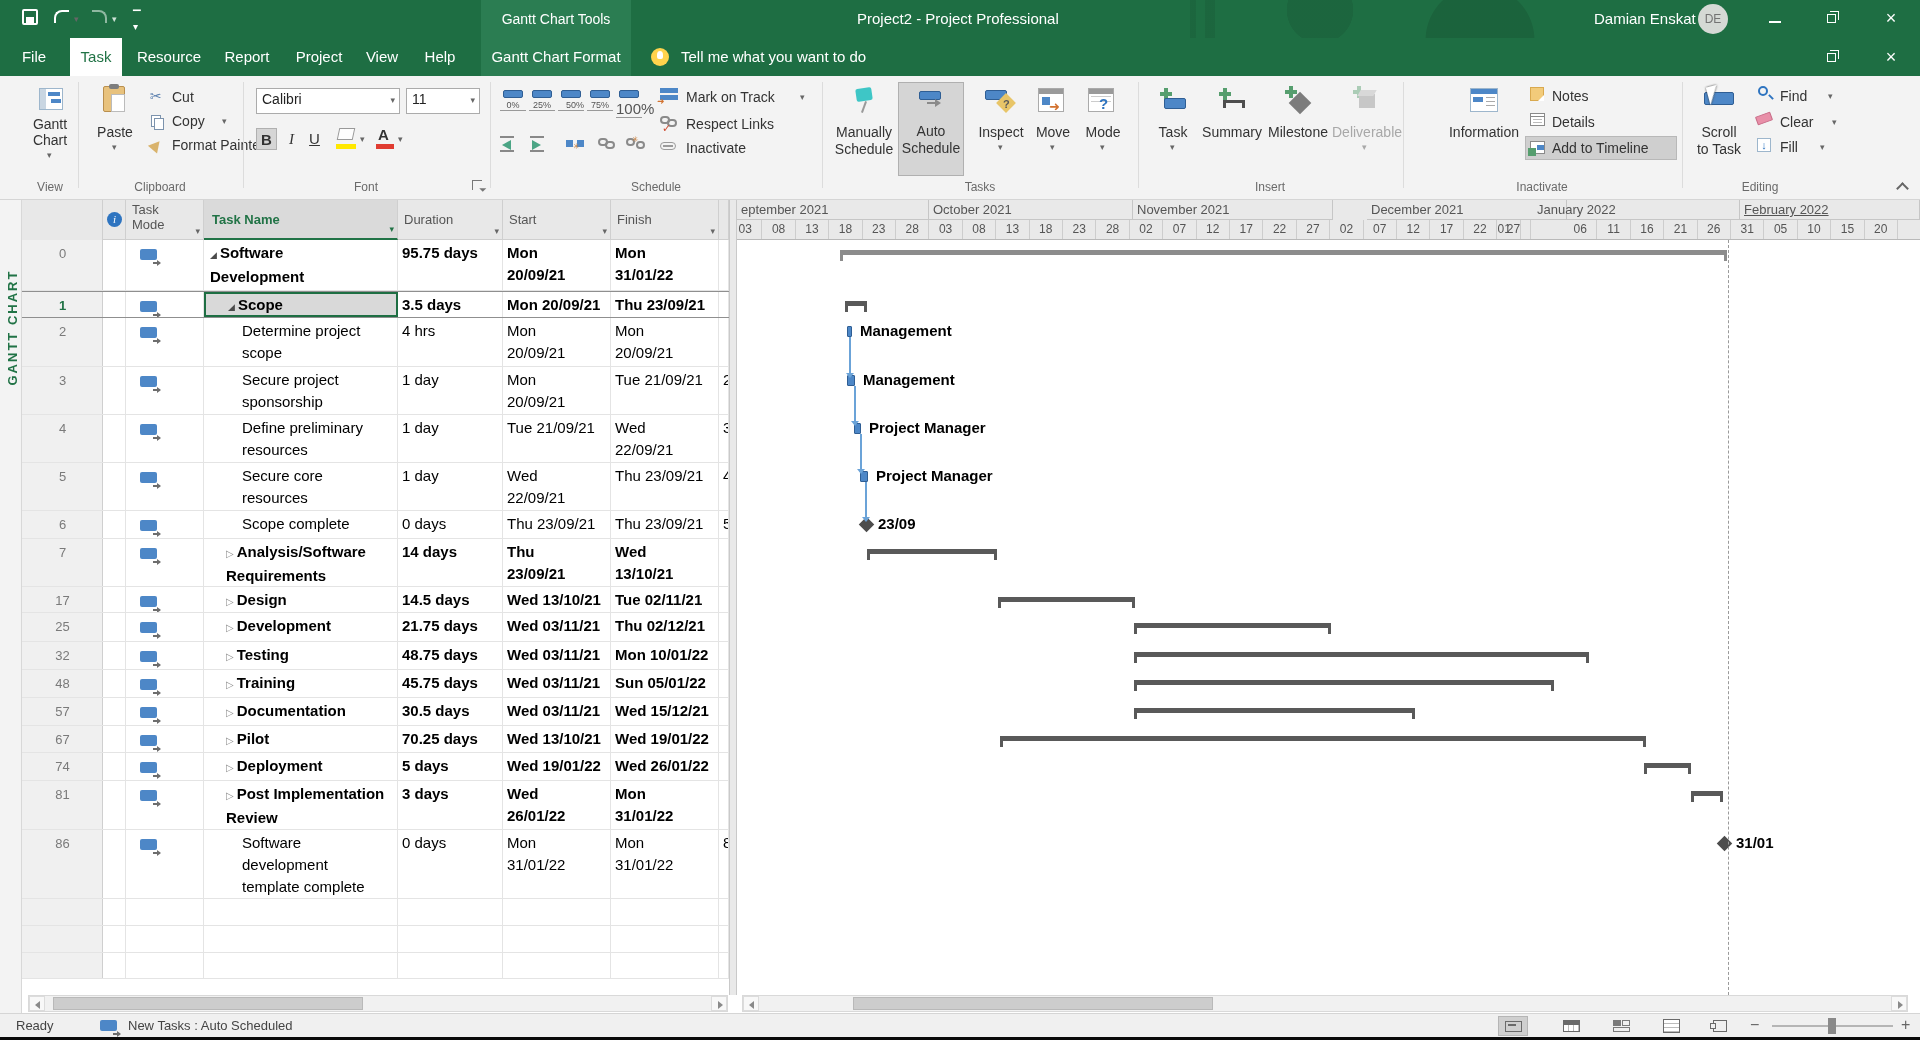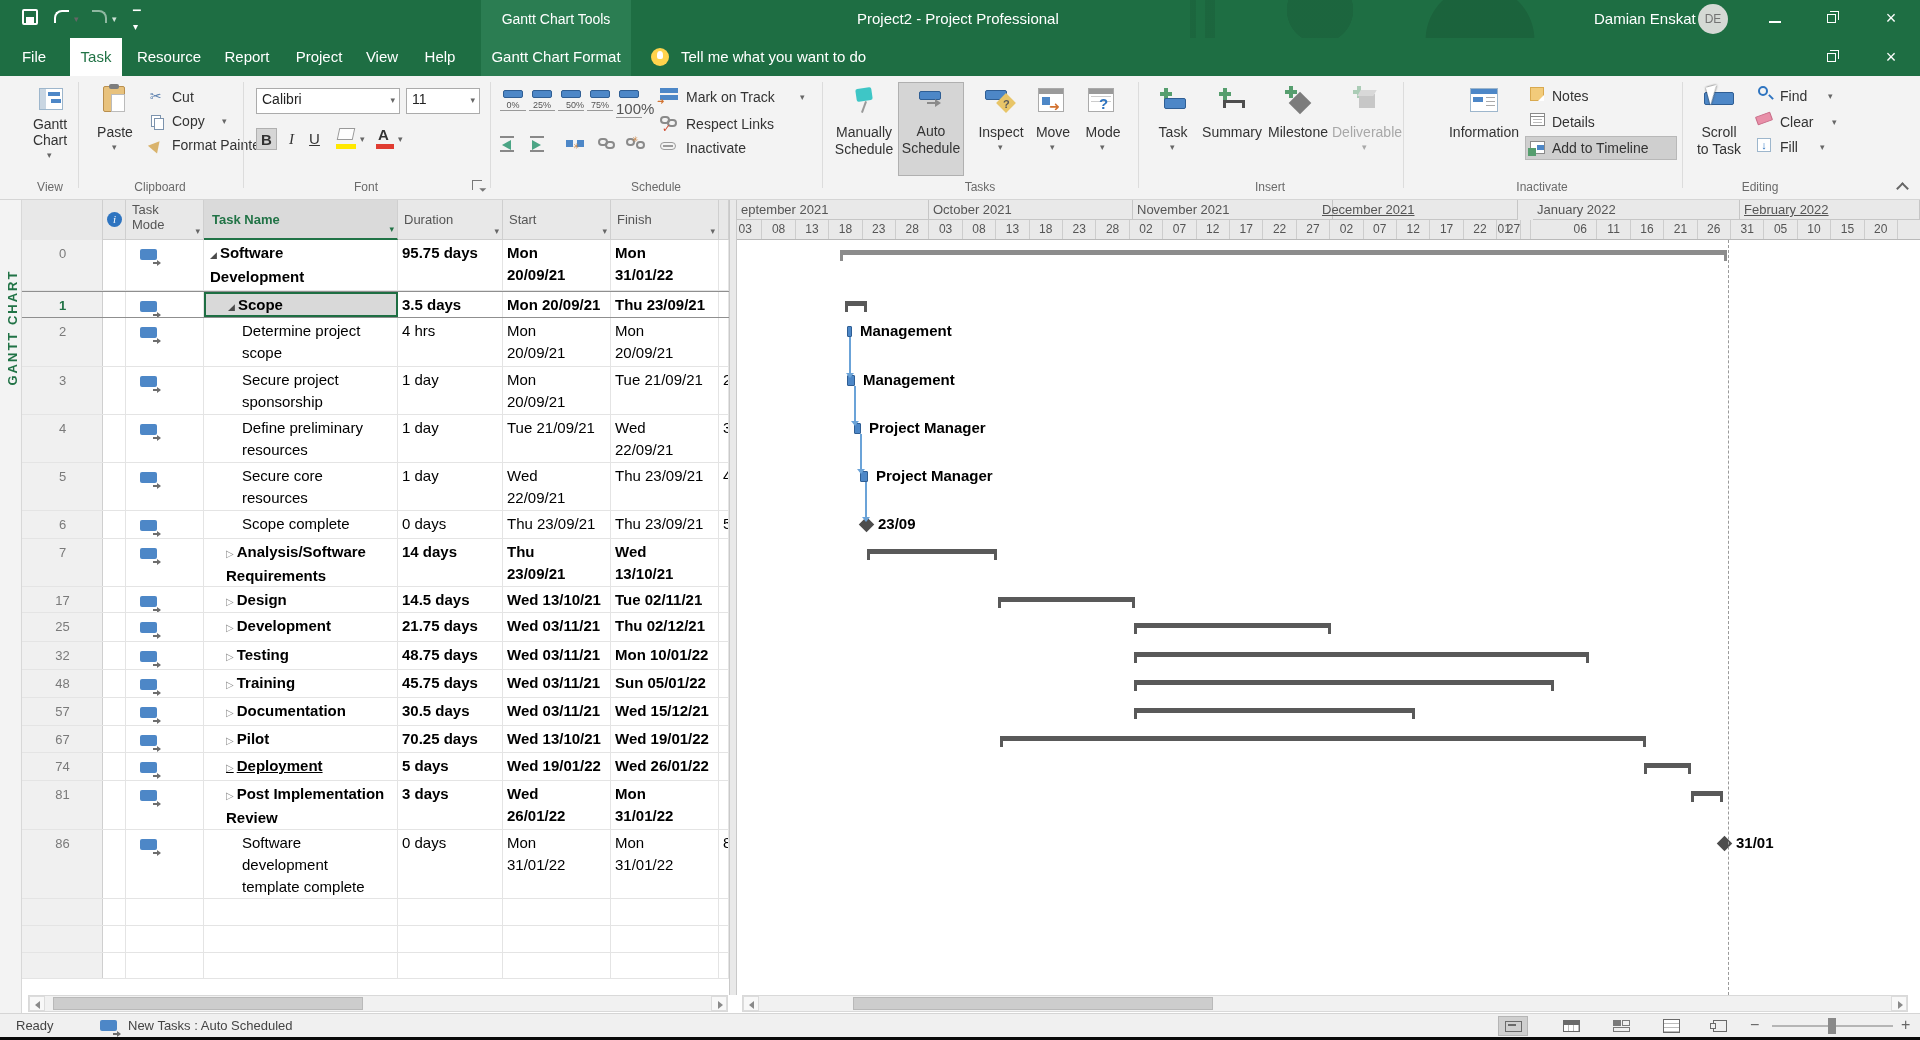--- a/index.html
+++ b/index.html
@@ -632,21 +632,21 @@
           <div class="tcell nowrap" style="left: 481px; width: 108px; font-weight: bold;">Wed 13/10/21</div>
           <div class="tcell nowrap" style="left: 589px; width: 108px; font-weight: bold;">Wed 19/01/22</div>
           <div class="tcell nowrap" style="left: 697px; width: 10px; font-weight: bold;"></div>
         </div>
         <div class="trow" style="height: 28px;">
           <div class="tcell rownum" style="left: 0px; width: 81px;">74</div>
           <div class="tcell" style="left: 81px; width: 23px;"></div>
           <div class="tcell" style="left: 104px; width: 78px;">
             <div class="modeicon"></div>
           </div>
-          <div class="tcell pre" style="left: 182px; width: 194px; padding-left: 22px; font-weight: bold; text-decoration: underline;"><span class="tri-col">▷</span>Deployment</div>
+          <div class="tcell pre" style="left: 182px; width: 194px; padding-left: 22px; font-weight: bold;"><span class="tri-col">▷</span>Deployment</div>
           <div class="tcell nowrap" style="left: 376px; width: 105px; font-weight: bold;">5 days</div>
           <div class="tcell nowrap" style="left: 481px; width: 108px; font-weight: bold;">Wed 19/01/22</div>
           <div class="tcell nowrap" style="left: 589px; width: 108px; font-weight: bold;">Wed 26/01/22</div>
           <div class="tcell nowrap" style="left: 697px; width: 10px; font-weight: bold;"></div>
         </div>
         <div class="trow" style="height: 49px;">
           <div class="tcell rownum" style="left: 0px; width: 81px;">81</div>
           <div class="tcell" style="left: 81px; width: 23px;"></div>
           <div class="tcell" style="left: 104px; width: 78px;">
             <div class="modeicon"></div>
@@ -709,21 +709,21 @@
       </div>
   </div>
 
   <div id="splitter"></div>
 
   <div id="chart">
     <div id="tl-months">
         <div class="mcell" style="left: 0px; width: 192px;">eptember 2021</div>
         <div class="mcell" style="left: 192px; width: 204px;">October 2021</div>
         <div class="mcell" style="left: 396px; width: 200px;">November 2021</div>
-        <div class="mcell" style="left: 581px; width: 200px; text-decoration: underline;">December 2021</div>
+        <div class="mcell" style="left: 630px; width: 200px;">December 2021</div>
         <div class="mcell" style="left: 796px; width: 207px;">January 2022</div>
         <div class="mcell" style="left: 1003px; width: 180px; text-decoration: underline;">February 2022</div>
       </div>
     <div id="tl-days">
         <div class="dcell" style="left: -8px; width: 33.4px;">03</div>
         <div class="dcell" style="left: 25.4px; width: 33.4px;">08</div>
         <div class="dcell" style="left: 58.8px; width: 33.4px;">13</div>
         <div class="dcell" style="left: 92.2px; width: 33.4px;">18</div>
         <div class="dcell" style="left: 125.6px; width: 33.4px;">23</div>
         <div class="dcell" style="left: 159px; width: 33.4px;">28</div>

